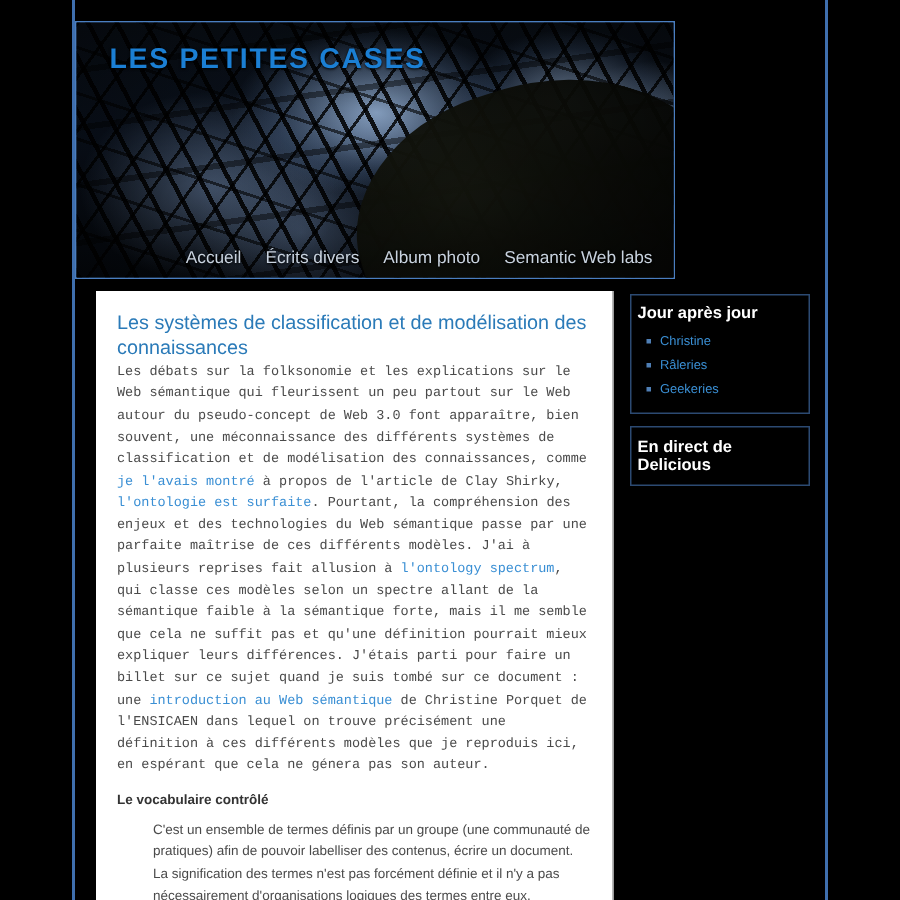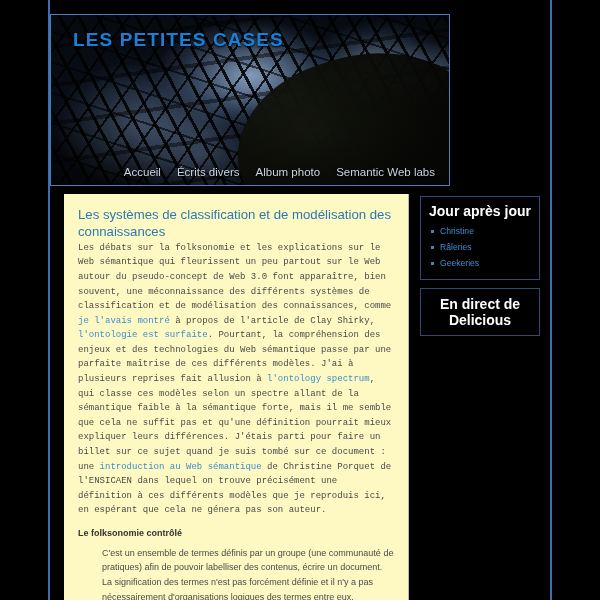--- a/index.html
+++ b/index.html
@@ -96,21 +96,21 @@
     text-shadow: 0 1px 2px #000;
     white-space: nowrap;
   }
 
   
   #content {
     position: absolute;
     left: 64px; top: 194px;
     width: 345px;
     bottom: 0;
-    background: #fef9c3;
+    background: #ffffff;
     border-right: 1px solid #b8b8b8;
     padding: 12px 14px 0 14px;
     overflow: hidden;
   }
 
   #article-title {
     margin: 0;
     color: #2a7ab8;
     font-size: 13.2px;
     font-weight: normal;
@@ -150,23 +150,23 @@
     left: 420px; top: 196px;
     width: 120px;
   }
   .block {
     border: 1px solid #2c4a72;
     background: #000;
     margin-bottom: 8px;
   }
   .block-title {
     color: #ffffff;
-    font-size: 14px;
+    font-size: 11px;
     font-weight: bold;
-    text-align: center;
+    text-align: left;
     padding: 6px 4px 5px 4px;
   }
   .block ul {
     list-style: none;
     margin: 0;
     padding: 0 6px 7px 10px;
   }
   .block li {
     color: #3a8fd4;
     font-size: 8.6px;
@@ -207,21 +207,21 @@
       <a href="#">Semantic Web labs</a>
     </div>
   </div>
 
   <div id="content">
 
     <h2 id="article-title">Les systèmes de classification et de modélisation des connaissances</h2>
 
     <p><span>Les débats sur la folksonomie et les explications sur le Web sémantique qui fleurissent un peu partout sur le Web autour du pseudo-concept de Web 3.0 font apparaître, bien souvent, une méconnaissance des différents systèmes de classification et de modélisation des connaissances, comme </span><a href="#">je l'avais montré</a><span> à propos de l'article de Clay Shirky, </span><a href="#">l'ontologie est surfaite</a><span>. Pourtant, la compréhension des enjeux et des technologies du Web sémantique passe par une parfaite maîtrise de ces différents modèles. J'ai à plusieurs reprises fait allusion à </span><a href="#">l'ontology spectrum</a><span>, qui classe ces modèles selon un spectre allant de la sémantique faible à la sémantique forte, mais il me semble que cela ne suffit pas et qu'une définition pourrait mieux expliquer leurs différences. J'étais parti pour faire un billet sur ce sujet quand je suis tombé sur ce document : une </span><a href="#">introduction au Web sémantique</a><span> de Christine Porquet de l'ENSICAEN dans lequel on trouve précisément une définition à ces différents modèles que je reproduis ici, en espérant que cela ne génera pas son auteur.</span></p>
 
-    <h3>Le folksonomie contrôlé</h3>
+    <h3>Le vocabulaire contrôlé</h3>
     <div class="indented">C'est un ensemble de termes définis par un groupe (une communauté de pratiques) afin de pouvoir labelliser des contenus, écrire un document. La signification des termes n'est pas forcément définie et il n'y a pas nécessairement d'organisations logiques des termes entre eux.</div>
     <p>Exemple : Un index matières dans un ouvrage</p>
 
   </div>
 
   <div id="sidebar">
 
     <div class="block">
       <div class="block-title">Jour après jour</div>
       <ul>

